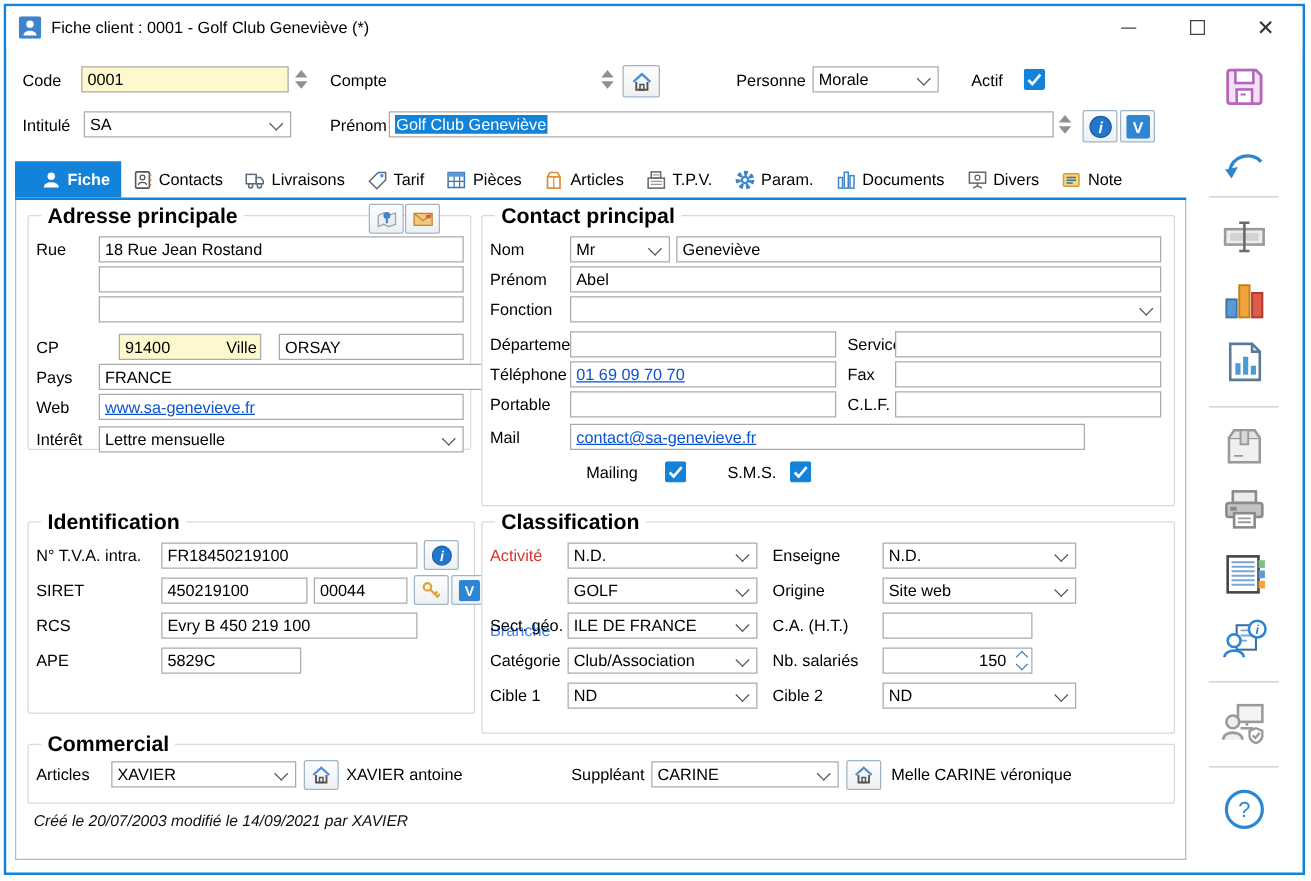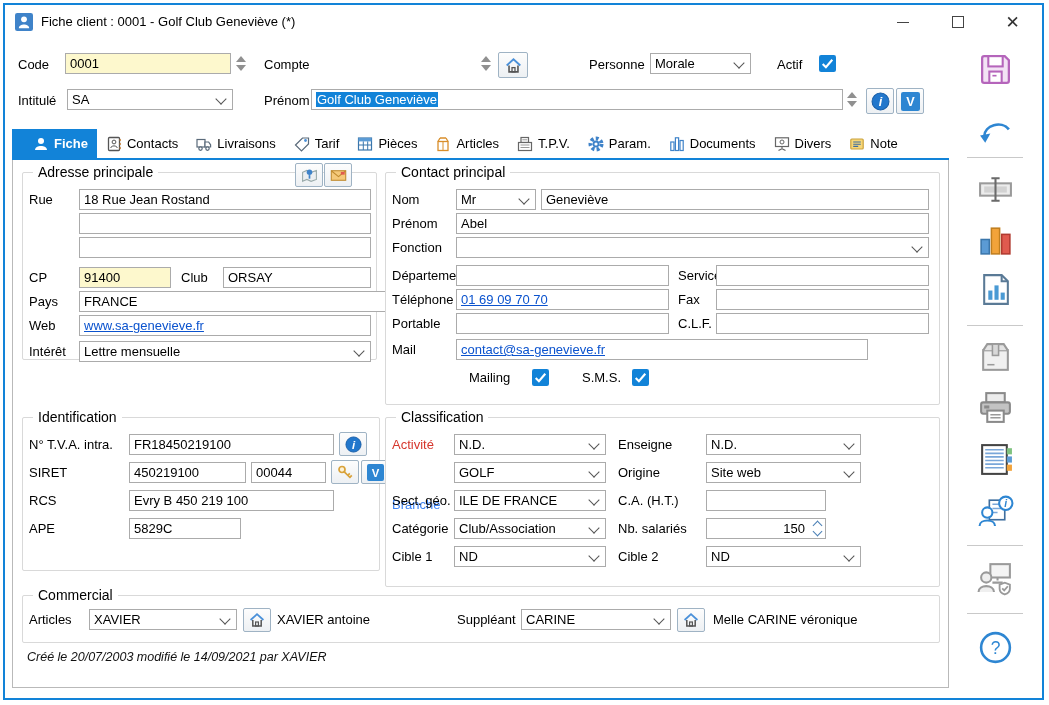--- a/index.html
+++ b/index.html
@@ -38,21 +38,21 @@
   .tabs{position:absolute;left:7px;top:124px;height:29px;display:flex;align-items:stretch;}
   .tab{display:flex;align-items:center;gap:5px;padding:0 9px;font-size:13px;color:#000;}
   .tab.active{background:#1283d8;color:#fff;font-weight:bold;padding-left:21px;}
   .tabline{position:absolute;left:7px;top:153px;width:937px;height:2px;background:#1283d8;}
   .ticon{width:16px;height:16px;display:inline-flex;}
   .ticon svg{width:16px;height:16px;}
   
   .frame{position:absolute;left:7px;top:155px;width:937px;height:528px;border:1px solid #b9b9b9;
         border-top:none;box-sizing:border-box;}
   .group{position:absolute;border:1px solid #d9d9d9;border-radius:2px;background:#fff;}
-  .legend{position:absolute;top:-8px;left:10px;background:#fff;padding:0 5px;font-size:14px;line-height:15px;}
+  .legend{position:absolute;top:-8px;left:10px;background:#fff;padding:0 5px;font-size:17px;line-height:15px;font-weight:bold;}
   .red{color:#d6362c;} .blue{color:#3b82f6;margin-top:32px;}
   .footer{position:absolute;left:22px;top:645px;font-style:italic;font-size:12.5px;color:#111;}
   
   .tool{position:absolute;left:962px;width:56px;height:44px;display:flex;align-items:center;justify-content:center;}
   .tool svg{width:37px;height:37px;}
   .tsep{position:absolute;left:962px;width:56px;height:1px;background:#c9c9c9;}
   .numspin{position:absolute;right:4px;top:3px;display:flex;flex-direction:column;gap:2px;}
   .numspin b{display:block;width:6px;height:6px;border-left:1.6px solid #4a7fb5;border-top:1.6px solid #4a7fb5;}
   .numspin .u{transform:rotate(45deg);} .numspin .d{transform:rotate(225deg);margin-top:-3px;}
   .num{text-align:right;padding-right:20px;}
@@ -267,22 +267,22 @@
           <rect x="1.2" y="3.5" width="13.6" height="9" fill="#f5c97a" stroke="#c08a2e" stroke-width="1"></rect>
           <path d="M1.2 3.5 L8 9 L14.8 3.5" fill="none" stroke="#c08a2e"></path>
           <rect x="10.2" y="4.6" width="3.6" height="2.6" fill="#e05a4e"></rect>
         </svg>
     </div>
     <span class="lbl" style="left:6px;top:16px">Rue</span>
     <div class="txt" style="left:56px;top:16px;width:292px">18 Rue Jean Rostand</div>
     <div class="txt" style="left:56px;top:40px;width:292px"></div>
     <div class="txt" style="left:56px;top:64px;width:292px"></div>
     <span class="lbl" style="left:6px;top:94px">CP</span>
-    <div class="txt yellow" style="left:56px;top:94px;width:92px">91400</div>
-    <span class="lbl" style="left:158px;top:94px">Club</span>
+    <div class="txt yellow" style="left:72px;top:94px;width:114px">91400</div>
+    <span class="lbl" style="left:158px;top:94px">Ville</span>
     <div class="txt" style="left:200px;top:94px;width:148px">ORSAY</div>
     <span class="lbl" style="left:6px;top:118px">Pays</span>
     <div class="txt" style="left:56px;top:118px;width:324px">FRANCE</div>
     <span class="lbl" style="left:6px;top:142px">Web</span>
     <div class="txt link" style="left:56px;top:142px;width:292px">www.sa-genevieve.fr</div>
     <span class="lbl" style="left:6px;top:168px">Intérêt</span>
     <div class="sel" style="left:56px;top:168px;width:292px">Lettre mensuelle</div>
   </div>
 
   <div class="group" style="left:380px;top:167px;width:553px;height:231px">

